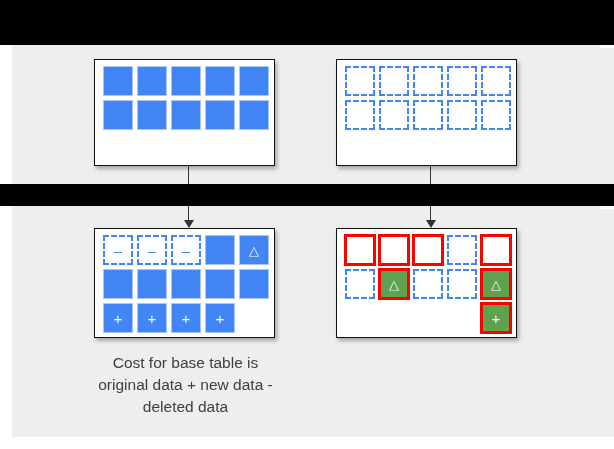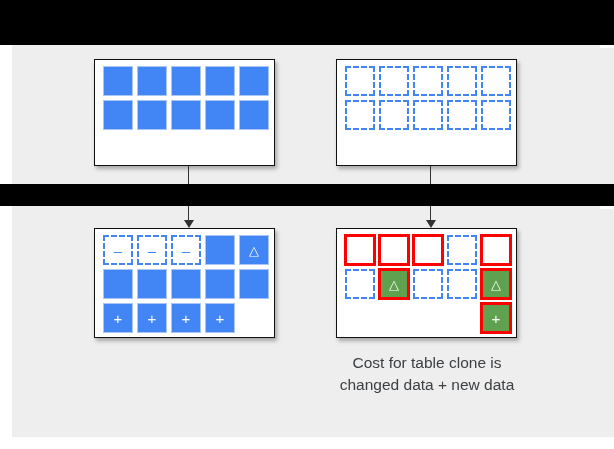--- a/index.html
+++ b/index.html
@@ -243,22 +243,22 @@
         <div class="cell empty"></div>
         <div class="cell empty"></div>
         <div class="cell empty"></div>
         <div class="cell empty"></div>
         <div class="cell green ring">
           <span class="glyph white">+</span>
         </div>
       </div>
   </div>
 
-
-  <div class="caption" style="left:336px; top:352px; width:182px;">Cost for table clone is changed data + new data</div>
+  <div class="caption" style="left:88px; top:352px; width:195px;">Cost for base table is original data + new data - deleted data</div>
+
 
   <div class="bar bar-top"></div>
   <div class="bar bar-mid"></div>
 
   <div class="notch notch-tl"></div>
   <div class="notch notch-ml"></div>
   <div class="notch notch-bl"></div>
   <div class="notch notch-tr"></div>
   <div class="notch notch-br"></div>
 

